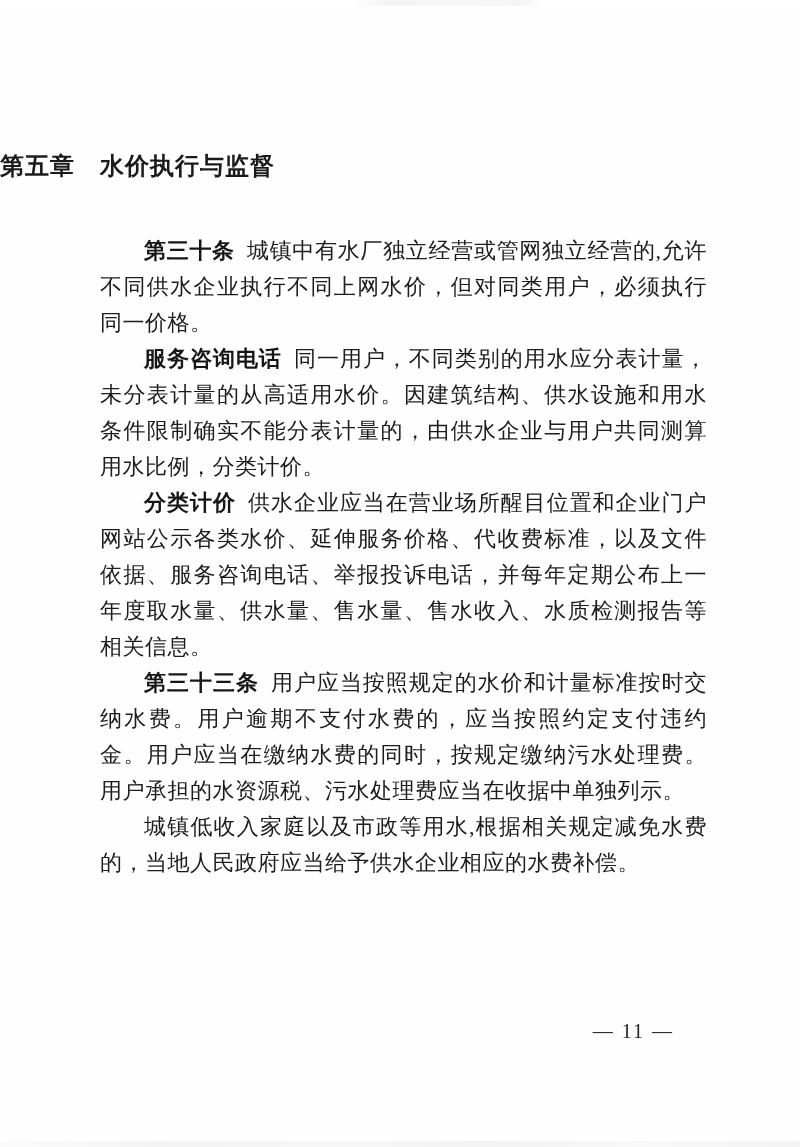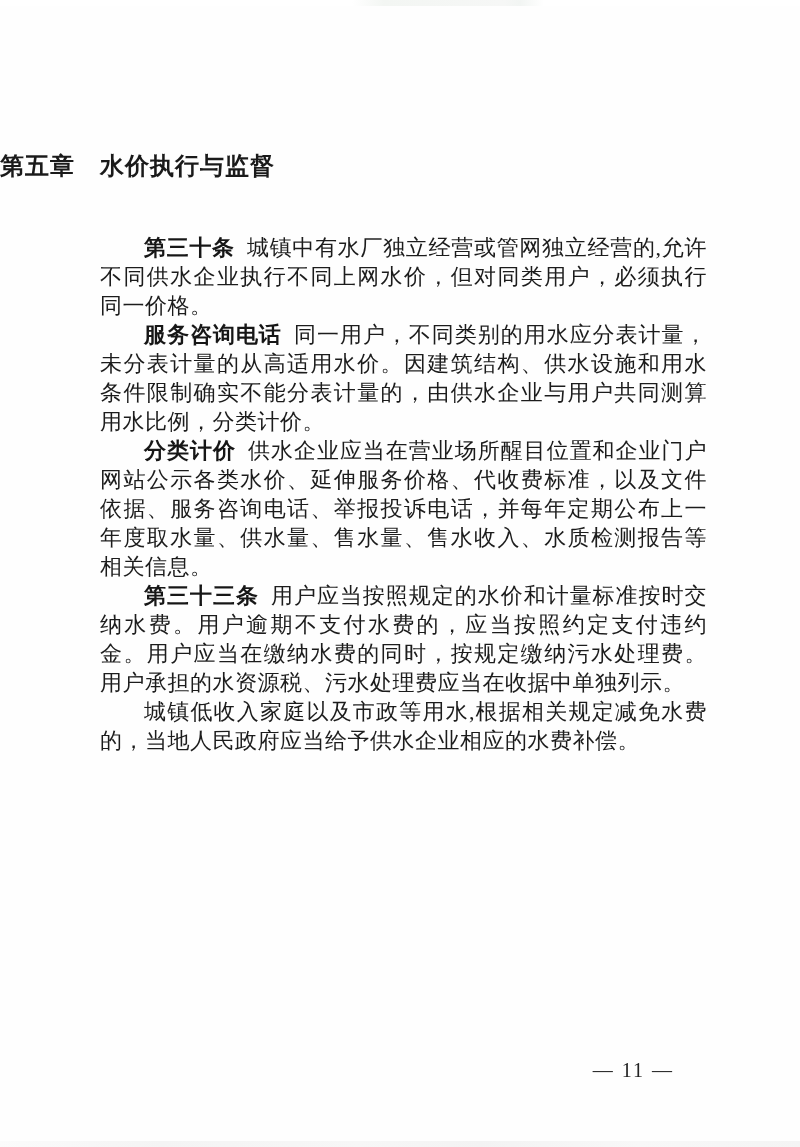--- a/index.html
+++ b/index.html
@@ -41,39 +41,39 @@
     font-size: 24px;
     letter-spacing: 1px;
     color: #1a1a1a;
   }
   .body-text {
     position: absolute;
     top: 233px;
     left: 100px;
     width: 607px;
     font-size: 22px;
-    line-height: 29px;
+    line-height: 36px;
     text-align: justify;
     text-justify: inter-ideograph;
     letter-spacing: 0.5px;
   }
   .para {
     margin: 0;
     padding: 0;
     text-indent: 2em;
   }
   .para .lead {
     font-family: "Liberation Sans", "DejaVu Sans", sans-serif;
     font-weight: 700;
     margin-right: 0.55em;
     color: #161616;
   }
   .page-number {
     position: absolute;
-    top: 1059px;
+    top: 1020px;
     right: 126px;
     font-size: 20px;
     letter-spacing: 2px;
     color: #222222;
     font-family: "Liberation Serif", "DejaVu Serif", serif;
   }
 </style>
 </head>
 <body>
 

